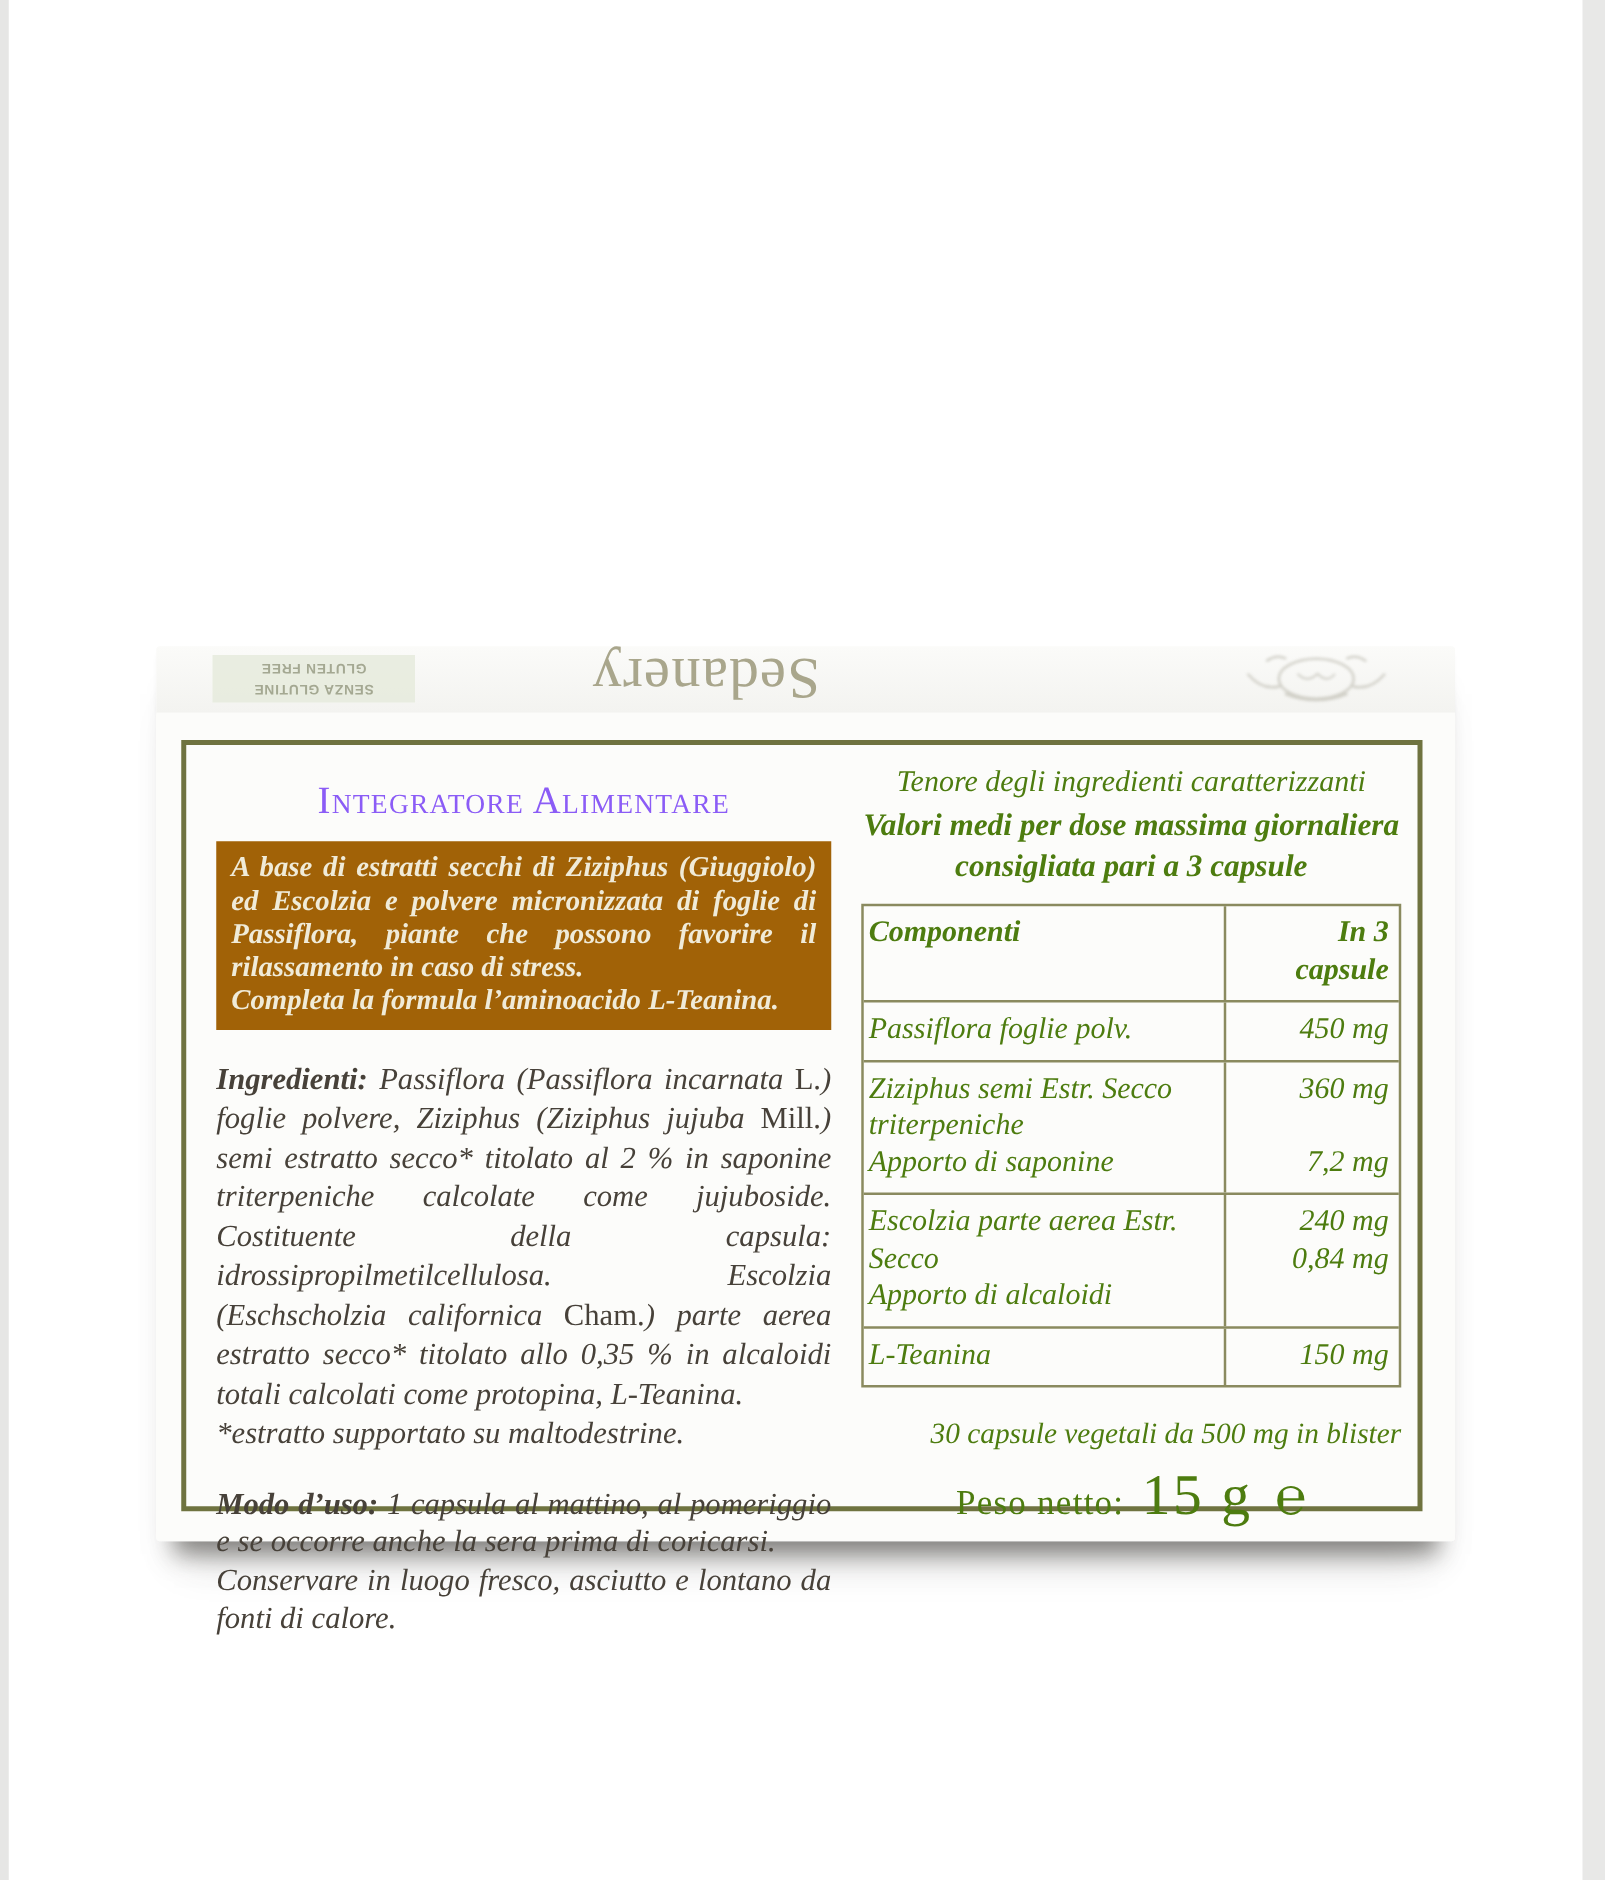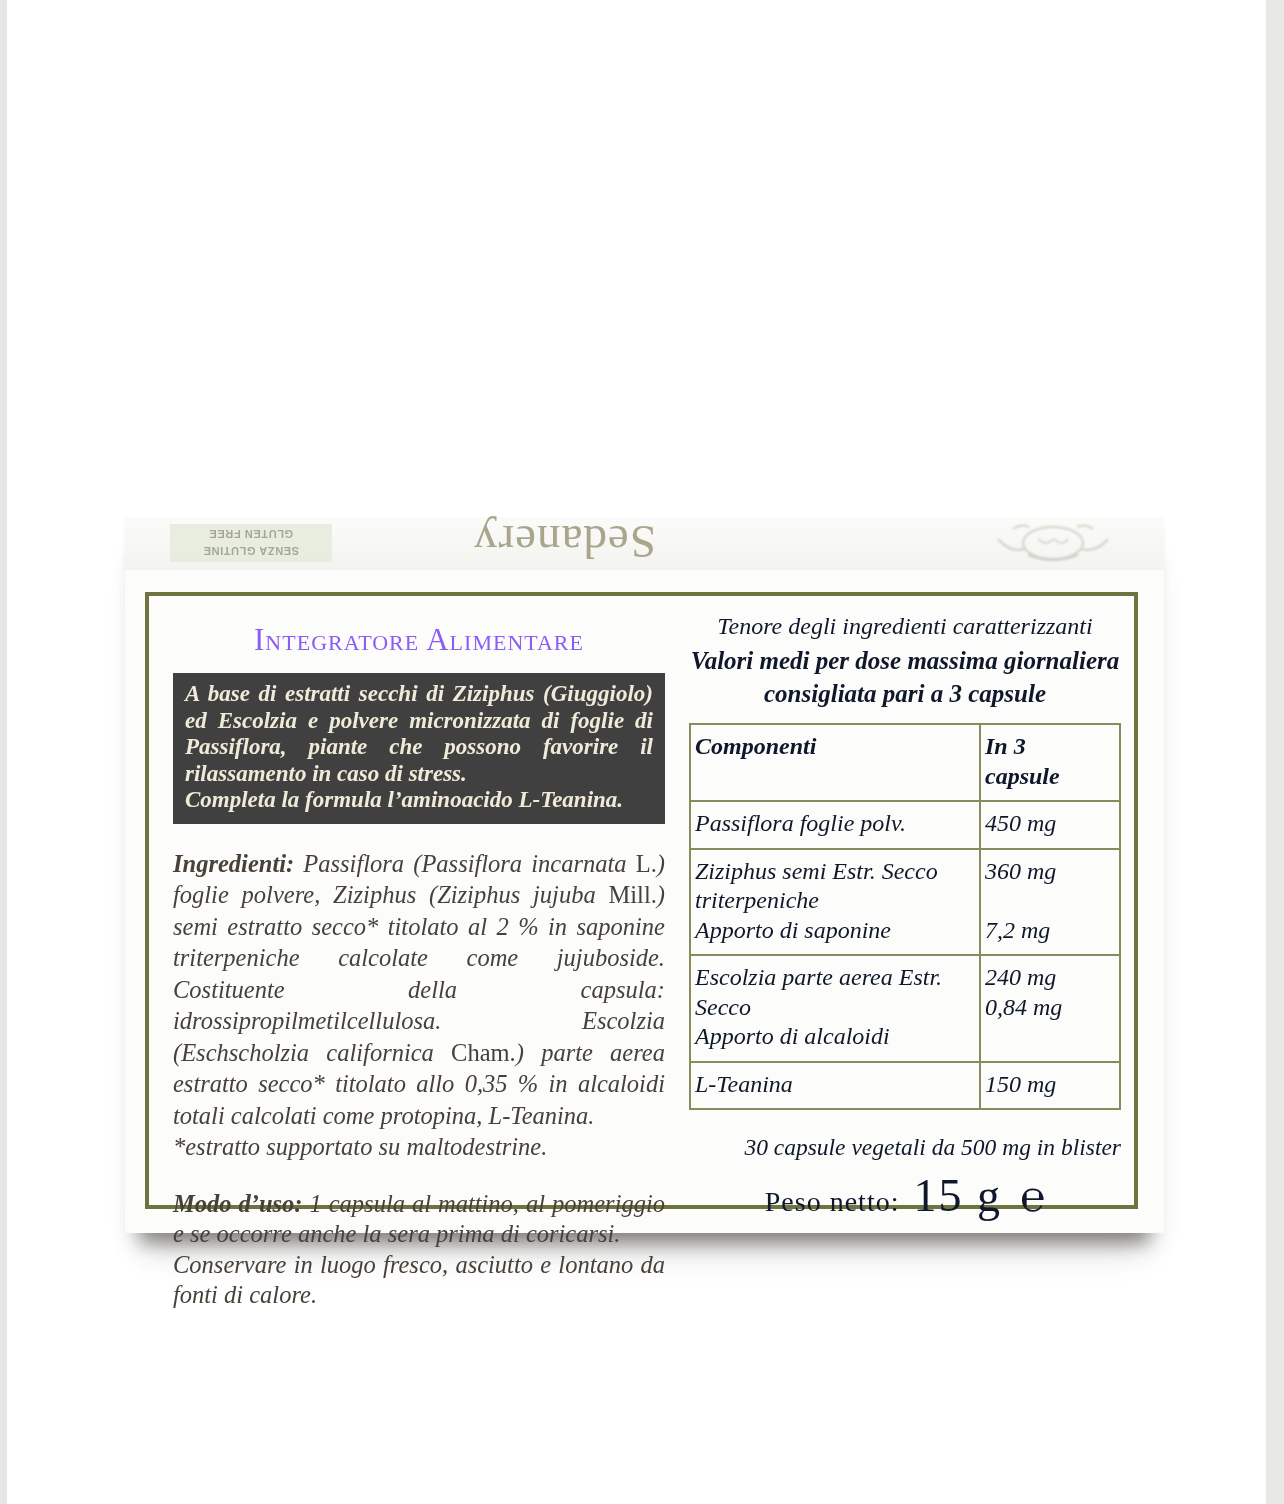--- a/index.html
+++ b/index.html
@@ -22,41 +22,41 @@
          color:#90957a;font-family:"Liberation Sans",sans-serif;font-weight:bold;
          font-size:11px;letter-spacing:.6px;text-align:center;line-height:1.55;padding-top:3px;box-sizing:border-box;}
   .brand{position:absolute;left:0;right:160px;top:-2px;text-align:center;
          transform:rotate(180deg);font-size:47px;color:#a9a68c;letter-spacing:1px;}
   .logo{position:absolute;right:26px;top:2px;opacity:.55;filter:blur(1.1px);}
 
   .panel{position:absolute;left:0;right:0;top:53px;bottom:0;background:#fcfcfa;border-radius:0 0 3px 3px;}
   .frame{position:absolute;left:20px;right:26px;top:22px;bottom:24px;border:4px solid #6f7340;}
 
   .col-left{position:absolute;left:24px;top:0;width:492px;color:#474139;}
-  .col-right{position:absolute;left:540px;width:432px;top:0;color:#0f172a;}
+  .col-right{position:absolute;left:540px;width:432px;top:0;color:#4d7c0f;}
 
   .heading{margin:26px 0 0 0;text-align:center;font-size:31px;font-weight:normal;
            color:#8b5cf6;font-variant:small-caps;letter-spacing:1px;}
-  .descbox{margin-top:15px;background:#404040;color:#f0ebd8;padding:8px 12px 10px 12px;}
+  .descbox{margin-top:15px;background:#a16207;color:#f0ebd8;padding:8px 12px 10px 12px;}
   .descbox p{margin:0;font-style:italic;font-weight:bold;font-size:23px;line-height:26.5px;text-align:justify;}
   .ingredients{margin:24px 0 0 0;font-size:24.5px;line-height:31.5px;text-align:justify;font-style:italic;}
   .ingredients .lead{font-weight:bold;}
   .ingredients .upright{font-style:normal;}
   .note{margin:0;font-size:24.5px;line-height:31.5px;font-style:italic;}
   .usage{margin:26px 0 0 0;font-size:24.5px;line-height:30.5px;text-align:justify;font-style:italic;}
   .usage .lead{font-weight:bold;}
   .usage2{margin:0;font-size:24.5px;line-height:30.5px;text-align:justify;font-style:italic;}
 
   .tenore{margin:17px 0 0 0;text-align:center;font-style:italic;font-size:24px;}
   .valori{margin:4px 0 0 0;text-align:center;font-style:italic;font-weight:bold;font-size:25px;line-height:33px;}
   .ctable{margin-top:13px;border:2px solid #8a8a5f;}
   .trow{display:flex;border-top:2px solid #8a8a5f;}
   .trow:first-child{border-top:none;}
   .tcell-l{flex:1;padding:7px 4px 9px 4px;}
-  .tcell-r{width:126px;border-left:2px solid #8a8a5f;padding:7px 8px 9px 4px;}
+  .tcell-r{width:126px;border-left:2px solid #8a8a5f;padding:7px 8px 9px 4px;text-align:right;}
   .tline{font-style:italic;font-size:24px;line-height:29.5px;min-height:29.5px;}
   .thead .tline{font-weight:bold;}
   .blister{margin:24px 0 0 0;text-align:right;font-style:italic;font-size:23.5px;}
   .peso{margin:8px 0 0 0;text-align:center;}
   .peso .lbl{font-size:28px;letter-spacing:1px;}
   .peso .val{font-size:46px;margin-left:14px;letter-spacing:2px;}
   .peso .esign{font-size:42px;margin-left:18px;}
 </style>
 </head>
 <body>

